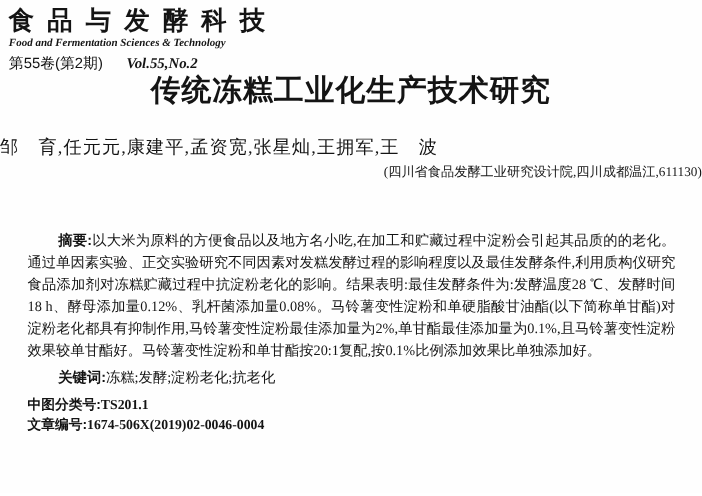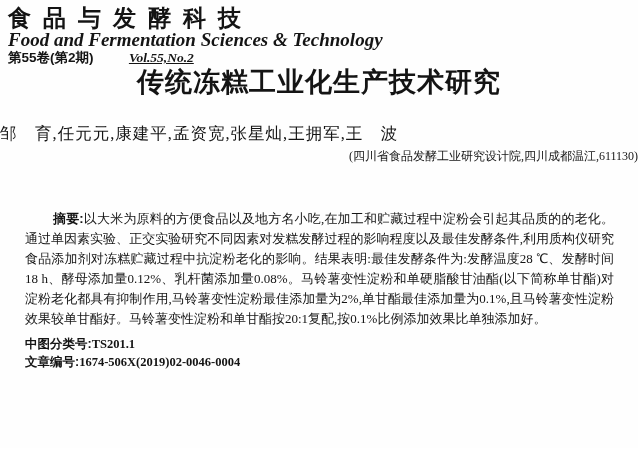--- a/index.html
+++ b/index.html
@@ -33,41 +33,40 @@
     letter-spacing: 12px;
     line-height: 26px;
     white-space: nowrap;
     transform: scaleY(1.02);
     transform-origin: left top;
   }
   .journal-en {
     font-family: "Liberation Serif", serif;
     font-style: italic;
     font-weight: 700;
-    font-size: 19px;
+    font-size: 10px;
     line-height: 15px;
     margin-top: 1px;
     white-space: nowrap;
   }
   .volume-line {
     margin-top: 3px;
     font-size: 13.5px;
     line-height: 16px;
     white-space: nowrap;
   }
   .volume-cn {
     font-family: "Liberation Sans", sans-serif;
-    font-weight: 700;
+    font-weight: 400;
   }
   .volume-en {
     font-family: "Liberation Serif", serif;
     font-style: italic;
     font-weight: 700;
-    margin-left: 32px;
-    text-decoration: underline;
+    margin-left: 18px;
   }
 
   
   .article-title {
     text-align: center;
     font-family: "Liberation Sans", sans-serif;
     font-size: 27px;
     font-weight: 700;
     letter-spacing: 1px;
     line-height: 32px;
@@ -147,20 +146,23 @@
   <div class="article-title">传统冻糕工业化生产技术研究</div>
 
   <div class="authors">邹　育,任元元,康建平,孟资宽,张星灿,王拥军,王　波</div>
 
   <div class="affiliation">(四川省食品发酵工业研究设计院,四川成都温江,611130)</div>
 
   <p class="abstract">
     <span class="label">摘要:</span><span>以大米为原料的方便食品以及地方名小吃,在加工和贮藏过程中淀粉会引起其品质的的老化。通过单因素实验、正交实验研究不同因素对发糕发酵过程的影响程度以及最佳发酵条件,利用质构仪研究食品添加剂对冻糕贮藏过程中抗淀粉老化的影响。结果表明:最佳发酵条件为:发酵温度28 ℃、发酵时间18 h、酵母添加量0.12%、乳杆菌添加量0.08%。马铃薯变性淀粉和单硬脂酸甘油酯(以下简称单甘酯)对淀粉老化都具有抑制作用,马铃薯变性淀粉最佳添加量为2%,单甘酯最佳添加量为0.1%,且马铃薯变性淀粉效果较单甘酯好。马铃薯变性淀粉和单甘酯按20:1复配,按0.1%比例添加效果比单独添加好。</span>
   </p>
 
+  <p class="keywords">
+    <span class="label">关键词:</span><span>冻糕;发酵;淀粉老化;抗老化</span>
+  </p>
 
   <div class="meta-row">
     <span class="meta-clc">
       <span class="label">中图分类号:</span><span class="value">TS201.1</span>
     </span>
     <span class="meta-artid">
       <span class="label">文章编号:</span><span class="value">1674-506X(2019)02-0046-0004</span>
     </span>
   </div>
 

